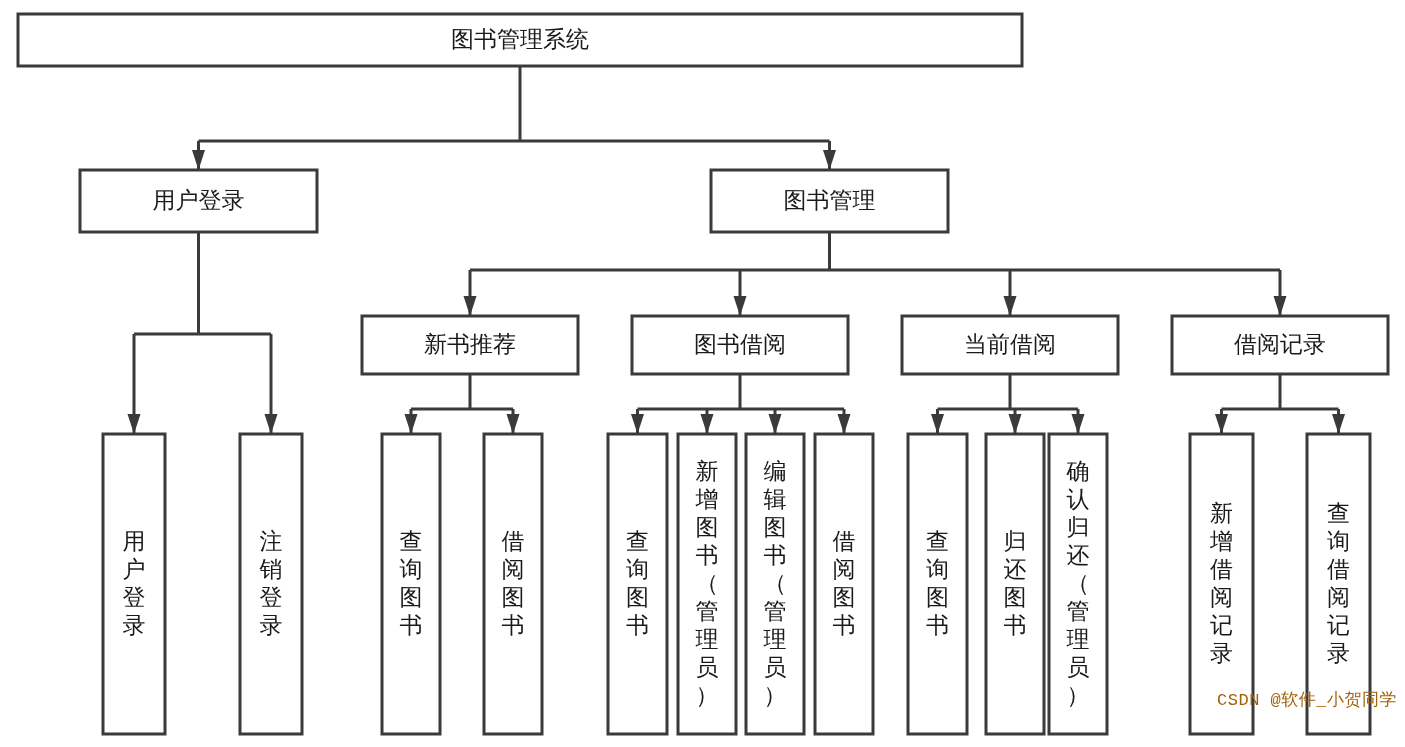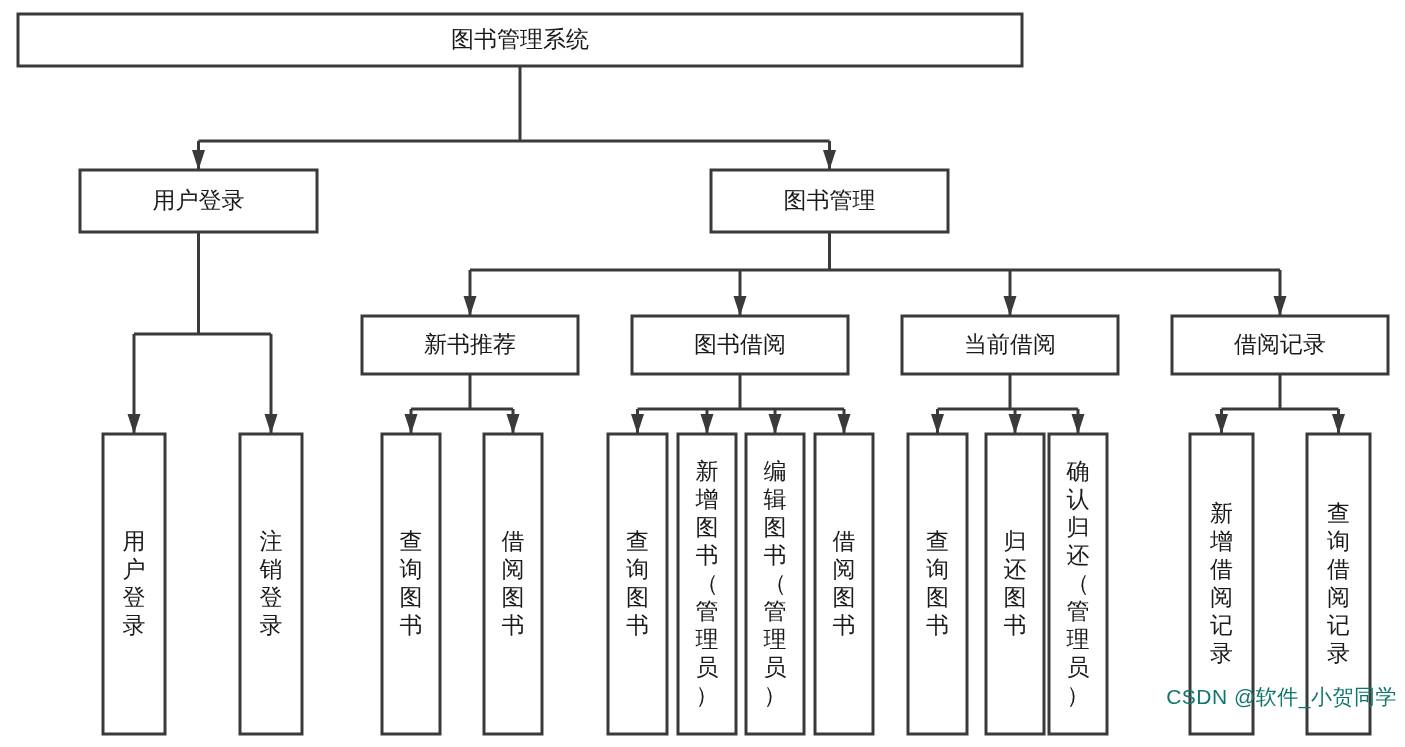--- a/index.html
+++ b/index.html
@@ -51,23 +51,23 @@
   .node-label-v {
     font-family: "Liberation Sans", "DejaVu Sans", sans-serif;
     font-size: 23px;
     fill: #1a1a1a;
     text-anchor: middle;
   }
   .watermark {
     position: absolute;
     right: 8px;
     bottom: 6px;
-    font-family: Liberation Sans, sans-serif;
-    font-size: 21px;
-    color: #0f766e;
+    font-family: Liberation Mono, monospace;
+    font-size: 17px;
+    color: #a16207;
     white-space: nowrap;
     letter-spacing: 0.5px;
   }
 </style>
 </head>
 <body>
 
 <div id="diagram-root">
   <svg class="tree-canvas" viewBox="0 0 1405 747">
     <g id="connectors-layer">

